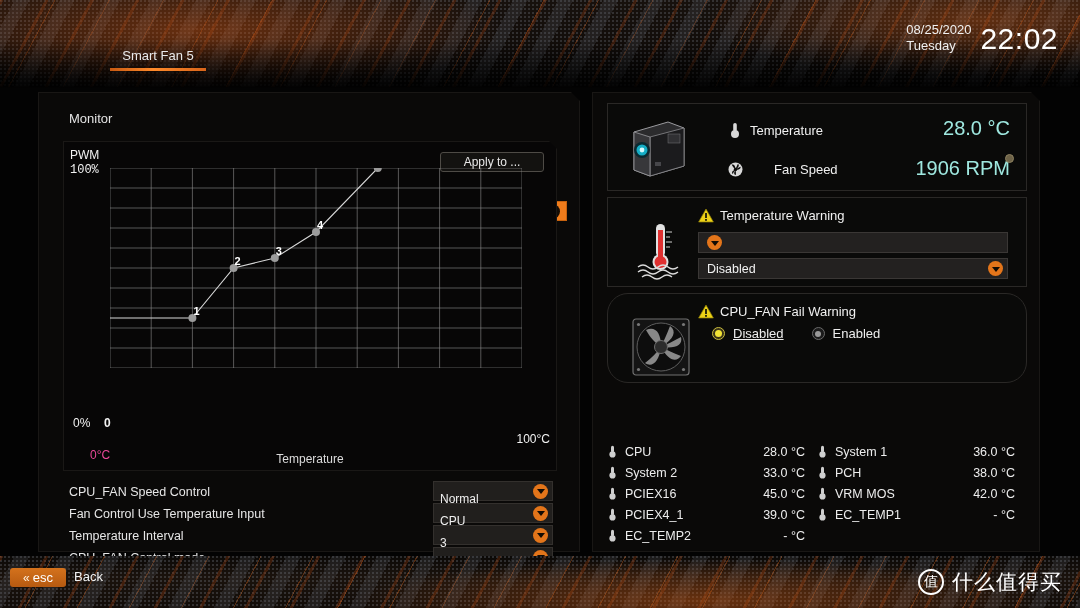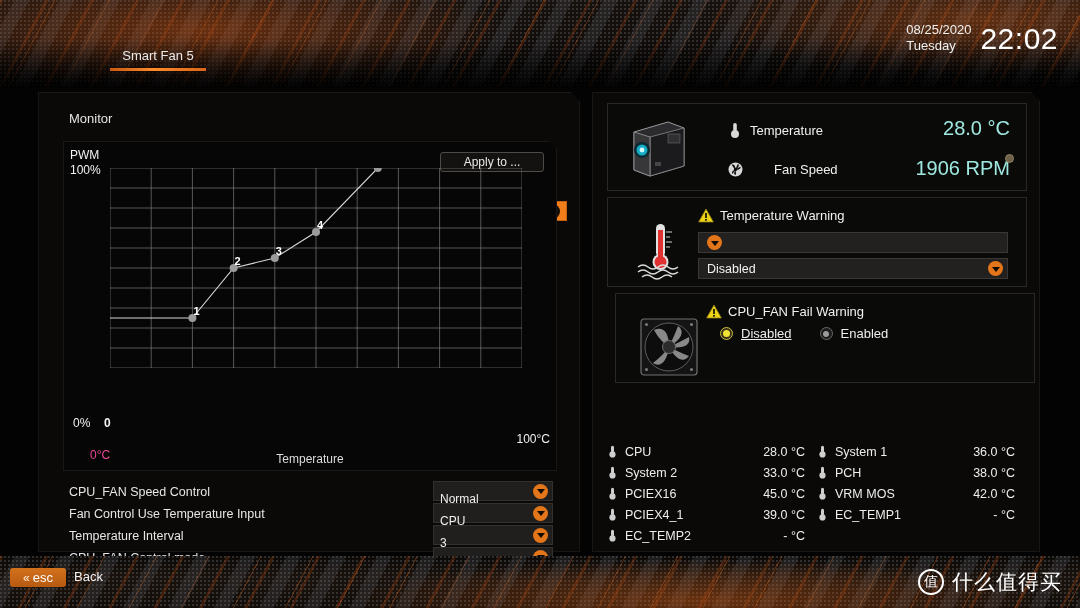--- a/index.html
+++ b/index.html
@@ -108,21 +108,21 @@
     content: ""; position: absolute; right: -1px; top: -1px;
     border-width: 0 8px 8px 0; border-style: solid;
     border-color: transparent #0a0908 transparent transparent;
   }
   .apply-btn {
     position: absolute; right: 12px; top: 10px; width: 104px; height: 20px;
     background: #131210; border: 1px solid #4e4b46; border-radius: 3px;
     font-size: 12px; color: #e8e8e8; display: flex; align-items: center; justify-content: center;
   }
   .axis-pwm { position: absolute; left: 6px; top: 6px; font-size: 12px; color: #f2f2f2; }
-  .axis-100 { position: absolute; left: 6px; top: 21px; font-size: 12px; color: #f2f2f2; }
+  .axis-100 { position: absolute; left: 6px; top: 21px; font-size: 12px; color: #f2f2f2; font-family: Liberation Mono, monospace; }
   .axis-0pct { position: absolute; left: 9px; bottom: 40px; font-size: 12px; color: #f2f2f2; }
   .axis-zero { position: absolute; left: 40px; bottom: 40px; font-size: 12px; color: #f2f2f2; font-weight: bold; }
   .axis-0c { position: absolute; left: 26px; bottom: 8px; font-size: 12px; color: #ec4899; }
   .axis-100c { position: absolute; right: 6px; bottom: 24px; font-size: 12px; color: #f2f2f2; }
   .axis-temp { position: absolute; left: 0; right: 0; bottom: 4px; text-align: center; font-size: 12px; color: #dcdcdc; }
   #plot { position: absolute; left: 46px; top: 26px; width: 412px; height: 200px; }
 
   
   .settings { position: absolute; left: 30px; top: 388px; width: 484px; }
   .srow { position: relative; height: 21px; margin-bottom: 1px; display: flex; align-items: center; }
@@ -134,21 +134,21 @@
   }
   .sel-box .sel-text { font-size: 12px; color: #efefef; flex: 1; margin-top: 16px; }
 
   
   #right-panel { left: 592px; top: 4px; width: 448px; height: 460px; }
   .card {
     position: absolute; background: #0a0a09; border: 1px solid #2a2826;
   }
   #card-readout { left: 14px; top: 10px; width: 420px; height: 88px; }
   #card-tempwarn { left: 14px; top: 104px; width: 420px; height: 90px; }
-  #card-fanfail  { left: 22px; top: 200px; width: 420px; height: 90px; }
+  #card-fanfail  { left: 14px; top: 200px; width: 420px; height: 90px; border-radius: 21px; }
 
   .case-icon { position: absolute; left: 20px; top: 14px; width: 62px; height: 60px; }
   .readout-row { position: absolute; display: flex; align-items: center; gap: 8px; }
   .readout-label { font-size: 13px; color: #f0f0f0; }
   .readout-value { position: absolute; right: 16px; font-size: 20px; color: #9fe8e0; }
   .rpm-dot {
     position: absolute; right: 12px; top: 50px; width: 9px; height: 9px;
     border-radius: 50%; background: #6d6247; border: 1px solid #8d8160;
   }
 

